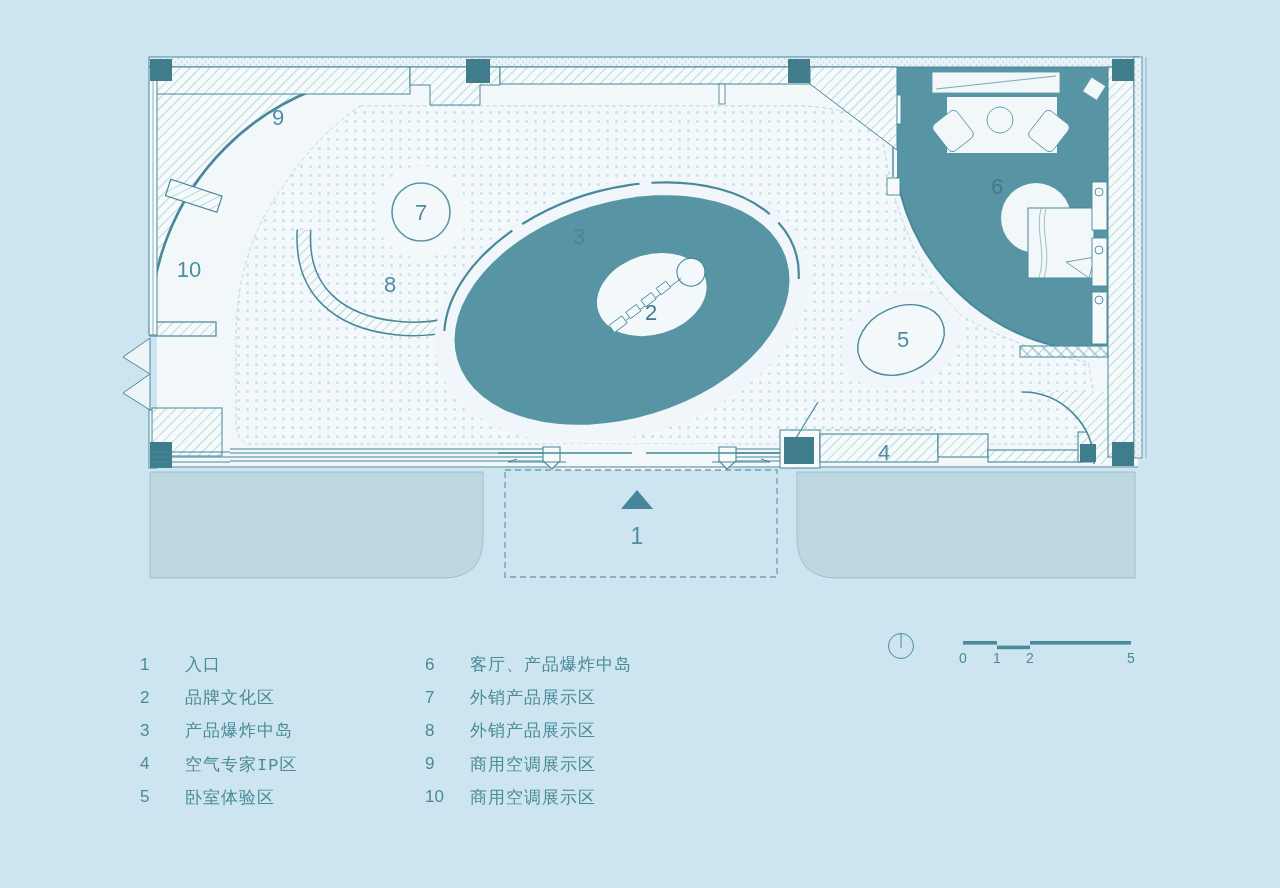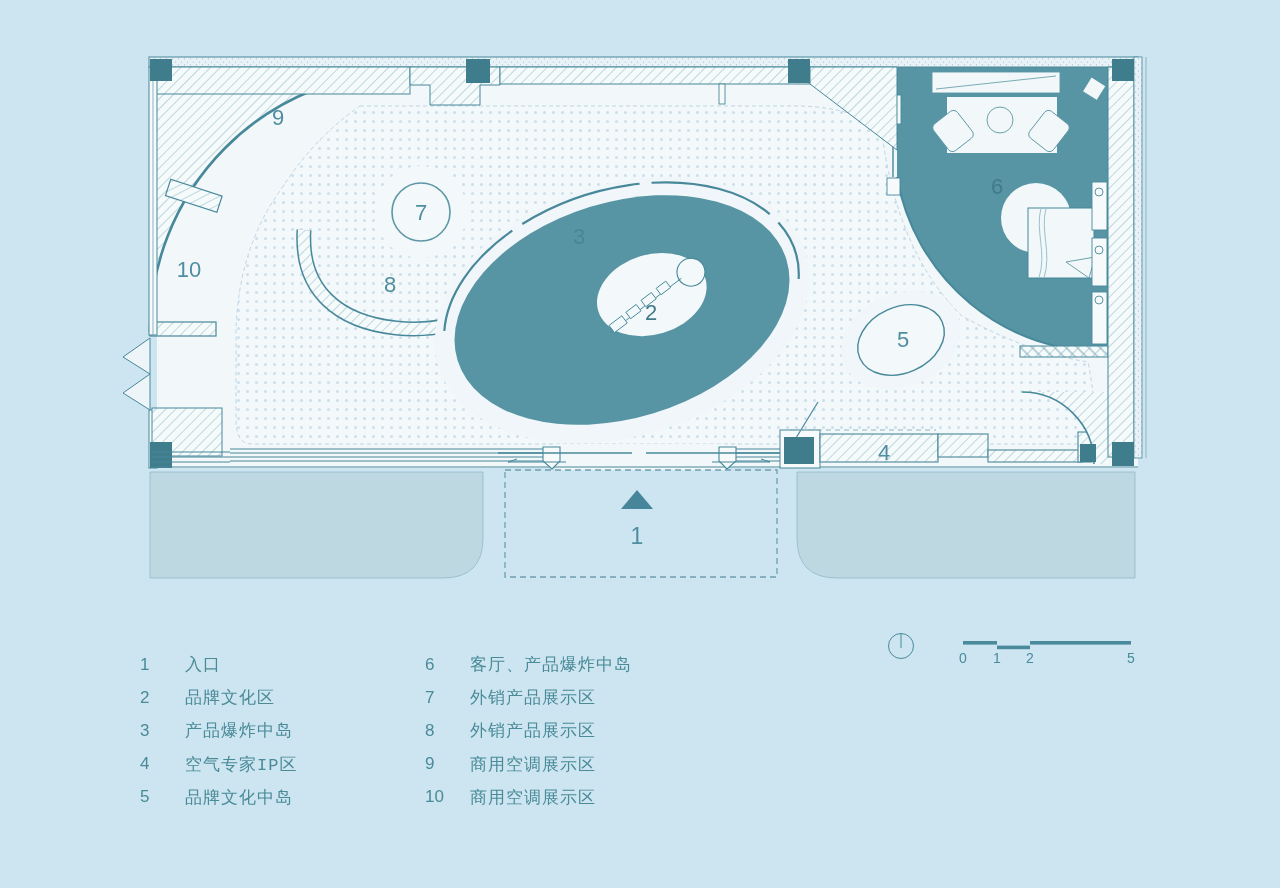--- a/index.html
+++ b/index.html
@@ -268,21 +268,21 @@
     <div class="legend-row">
       <span class="legend-num">3</span>
       <span class="legend-label">产品爆炸中岛</span>
     </div>
     <div class="legend-row">
       <span class="legend-num">4</span>
       <span class="legend-label">空气专家IP区</span>
     </div>
     <div class="legend-row">
       <span class="legend-num">5</span>
-      <span class="legend-label">品牌文化中岛</span>
+      <span class="legend-label">卧室体验区</span>
     </div>
   </div>
   <div class="legend-col c2">
     <div class="legend-row">
       <span class="legend-num">6</span>
       <span class="legend-label">客厅、产品爆炸中岛</span>
     </div>
     <div class="legend-row">
       <span class="legend-num">7</span>
       <span class="legend-label">外销产品展示区</span>

